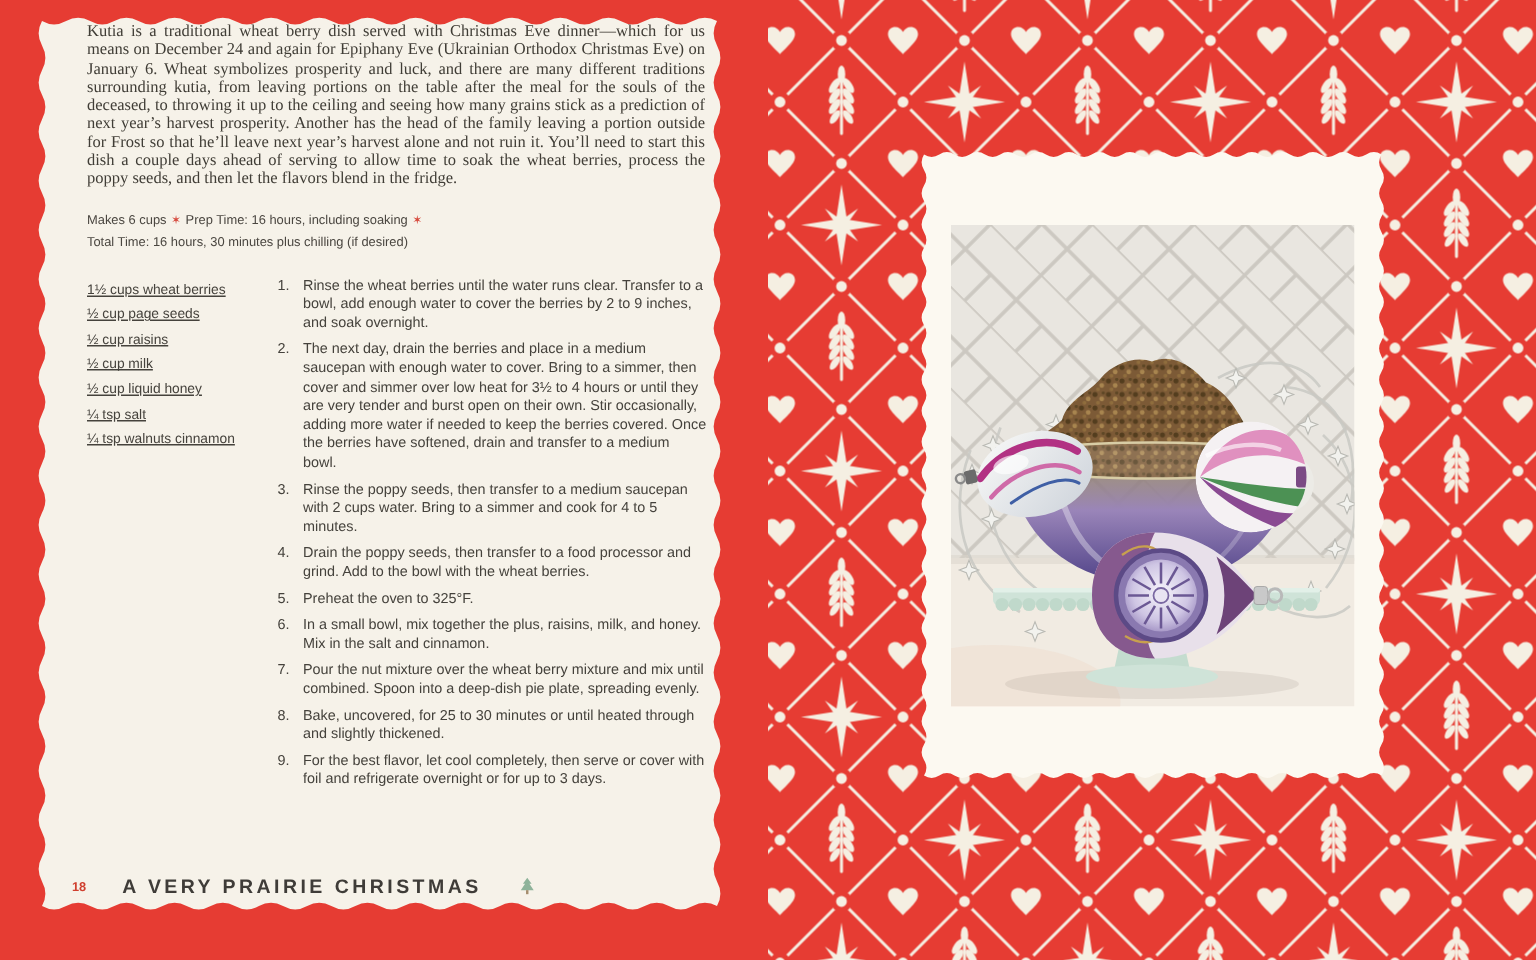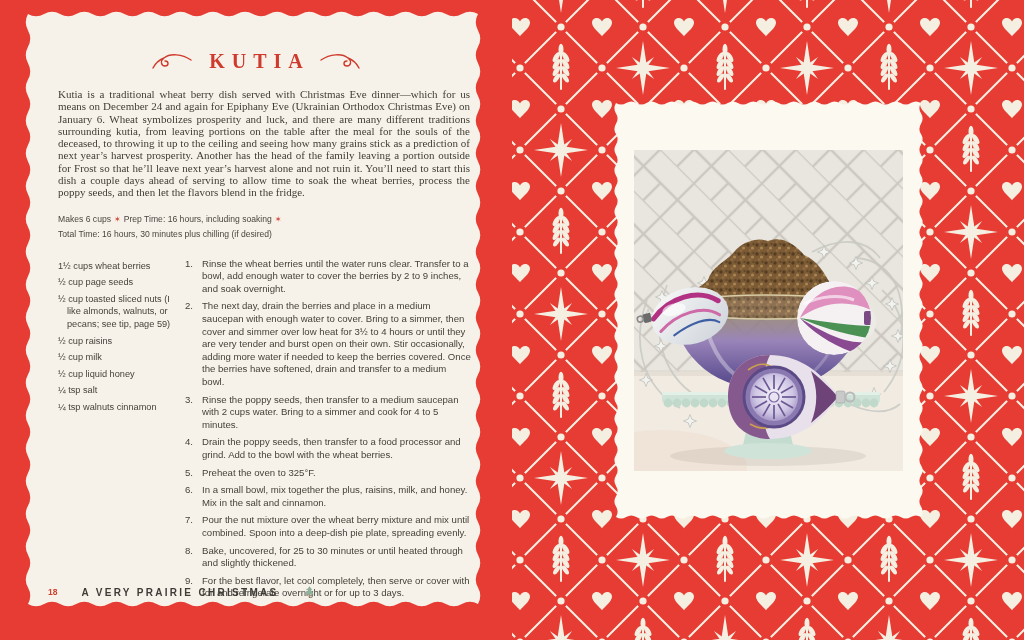--- a/index.html
+++ b/index.html
@@ -10,64 +10,52 @@
   .border-overlay{position:absolute;left:0;top:0;pointer-events:none;}
   .content{position:absolute;inset:0;color:#45423c;}
   .title-row{margin-top:50px;display:flex;align-items:center;justify-content:center;gap:10px;}
   .recipe-title{margin:0;font-family:"Liberation Serif",serif;font-weight:bold;font-size:20px;letter-spacing:7px;color:#cf3a2d;text-indent:7px;}
   .flourish{flex:none;}
   .intro{margin:15px 8px 0 58px;width:412px;font-family:"Liberation Serif",serif;font-size:11px;line-height:12.3px;text-align:justify;color:#403d36;}
   .serving{margin:13px 0 0 58px;width:412px;text-align:left;font-size:8.6px;line-height:14px;color:#4a4640;}
   .sep{color:#d6483c;font-size:8px;padding:0 3px;}
   .cols{display:flex;margin:17px 0 0 58px;align-items:flex-start;}
   .ingredients{list-style:none;margin:2px 0 0 0;padding:0;width:124px;font-size:9.2px;line-height:12.6px;}
-  .ingredients li{margin-bottom:4px;padding-left:9px;text-indent:-9px;}
+  .ingredients li{margin-bottom:4px;padding-left:9px;text-indent:-9px;text-decoration:underline;}
   .steps{list-style:none;margin:0;padding:0 0 0 3px;width:286px;font-size:9.6px;line-height:12.6px;}
   .steps li{display:flex;margin-bottom:5px;}
   .num{flex:none;width:17px;}
   .step-text{flex:1;}
   .page-footer{position:absolute;left:48px;bottom:42px;display:flex;align-items:center;gap:24px;}
   .pgnum{color:#d0402f;font-weight:bold;font-size:8.5px;}
-  .book-title{font-size:10px;letter-spacing:2.3px;color:#3f3c38;font-weight:bold;}
+  .book-title{font-size:13px;letter-spacing:2.3px;color:#3f3c38;font-weight:bold;}
   .tree{margin-left:2px;}
   .page.right svg{display:block;}
 </style>
 </head>
 <body>
 
 <div class="spread">
 
   <div class="page left">
     <div class="content">
 
-      <div class="title-row">
-        <svg class="flourish" width="40" height="22" viewBox="0 0 40 22">
-          <path d="M39,9 C30,3 18,2 12,7 C8,10 9,15 13,15 C17,15 17,10 13,10 M12,7 C7,9 3,13 1,17" fill="none" stroke="#cf3a2d" stroke-width="1.4" stroke-linecap="round"></path>
-        </svg>
-        <h1 class="recipe-title">KUTIA</h1>
-        <svg class="flourish" width="40" height="22" viewBox="0 0 40 22">
-          <g transform="translate(40,0) scale(-1,1)">
-            <path d="M39,9 C30,3 18,2 12,7 C8,10 9,15 13,15 C17,15 17,10 13,10 M12,7 C7,9 3,13 1,17" fill="none" stroke="#cf3a2d" stroke-width="1.4" stroke-linecap="round"></path>
-          </g>
-        </svg>
-      </div>
 
       <p class="intro">Kutia is a traditional wheat berry dish served with Christmas Eve dinner—which for us means on December 24 and again for Epiphany Eve (Ukrainian Orthodox Christmas Eve) on January 6. Wheat symbolizes prosperity and luck, and there are many different traditions surrounding kutia, from leaving portions on the table after the meal for the souls of the deceased, to throwing it up to the ceiling and seeing how many grains stick as a prediction of next year’s harvest prosperity. Another has the head of the family leaving a portion outside for Frost so that he’ll leave next year’s harvest alone and not ruin it. You’ll need to start this dish a couple days ahead of serving to allow time to soak the wheat berries, process the poppy seeds, and then let the flavors blend in the fridge.</p>
 
       <div class="serving">
         <div><span>Makes 6 cups</span><span class="sep">✶</span><span>Prep Time: 16 hours, including soaking</span><span class="sep">✶</span></div>
         <div>Total Time: 16 hours, 30 minutes plus chilling (if desired)</div>
       </div>
 
       <div class="cols">
         <ul class="ingredients">
 
         <li>1½ cups wheat berries</li>
             <li>½ cup page seeds</li>
-            <li>½ cup toasted sliced nuts (I like almonds, walnuts, or pecans; see tip, page 59)</li>
             <li>½ cup raisins</li>
             <li>½ cup milk</li>
             <li>½ cup liquid honey</li>
             <li>¼ tsp salt</li>
             <li>¼ tsp walnuts cinnamon</li>
           </ul>
         <ol class="steps">
 
         <li>
               <span class="num">1.</span>

